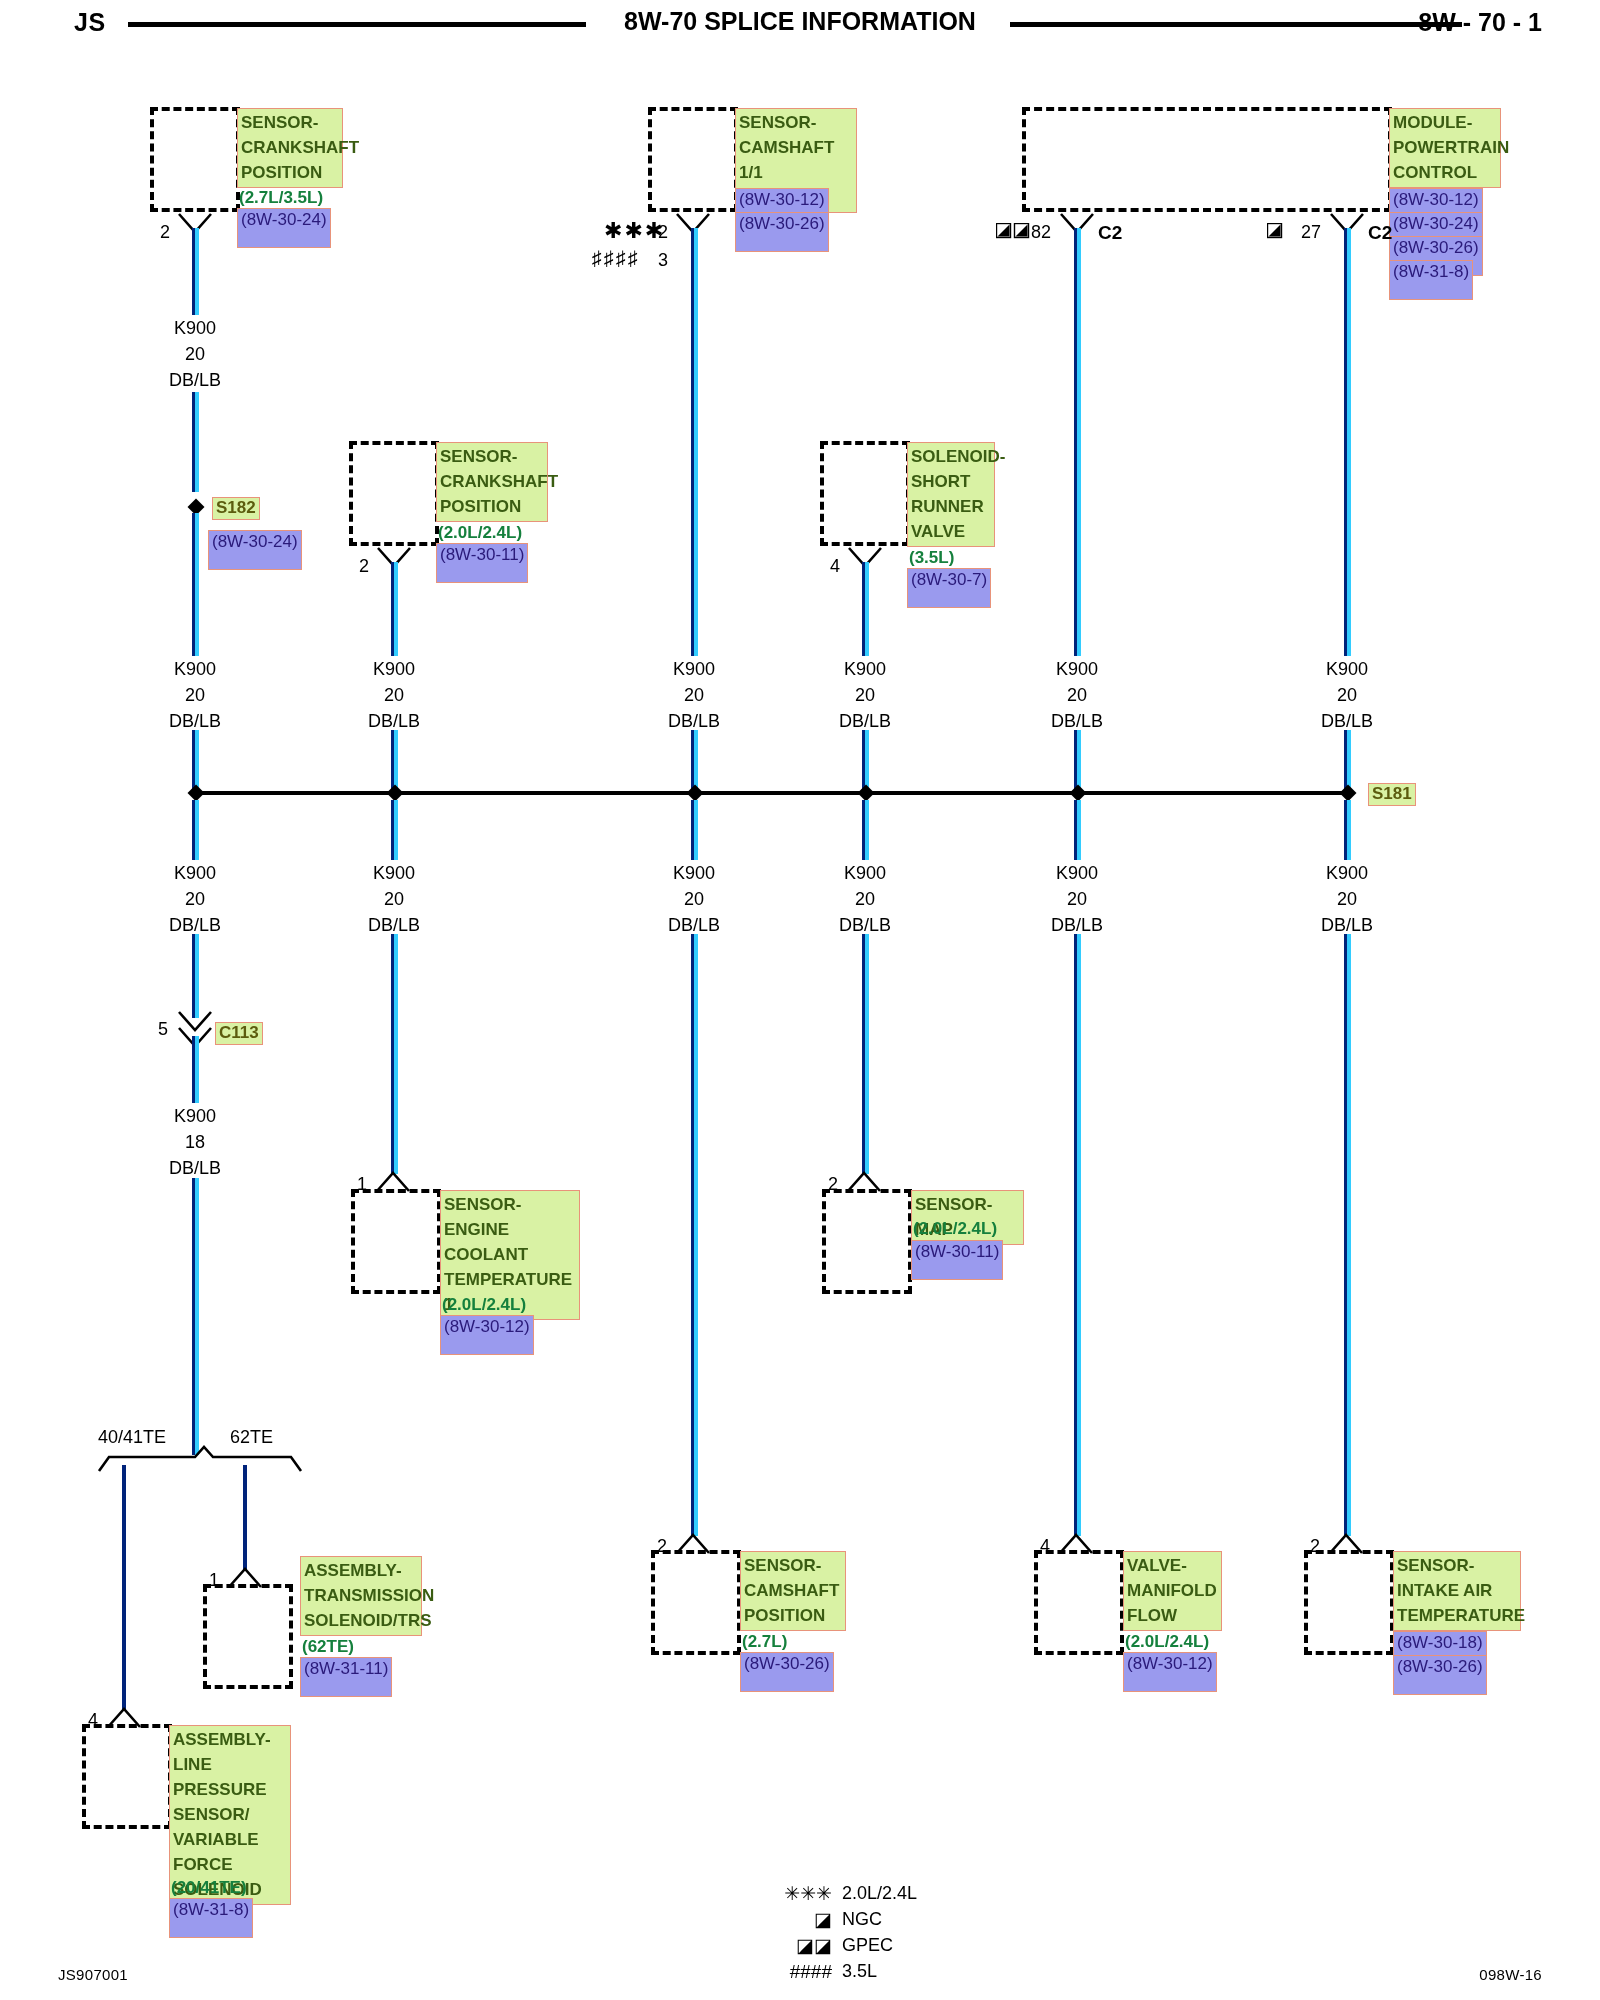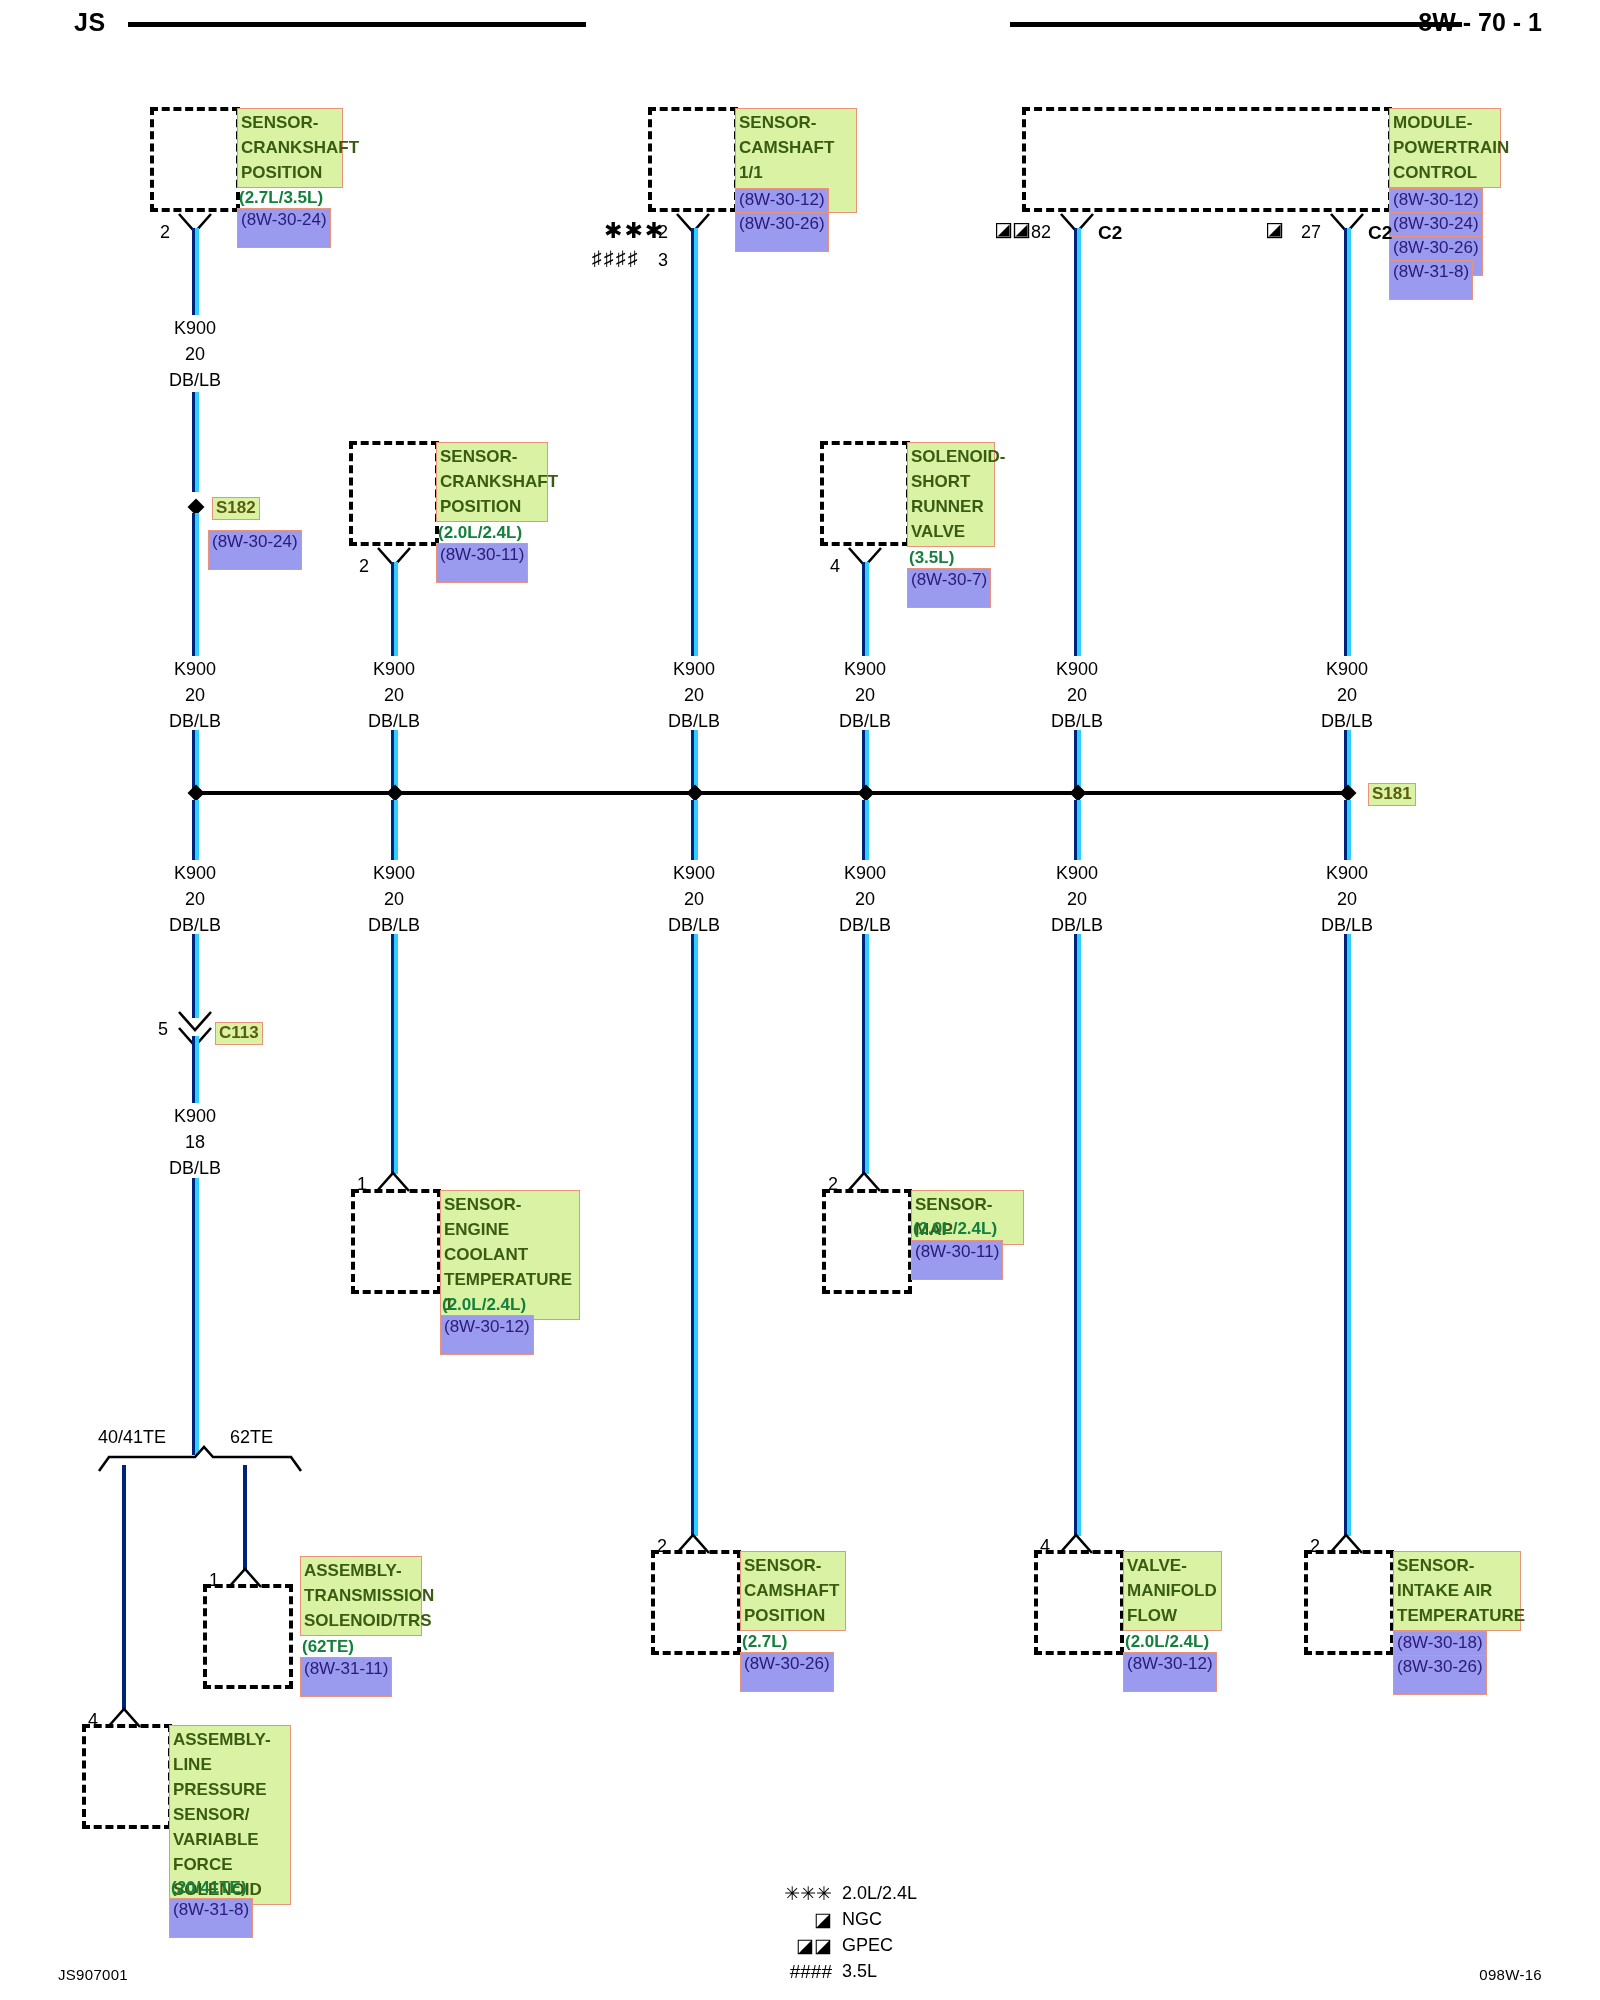--- a/index.html
+++ b/index.html
@@ -166,20 +166,21 @@
   }
   .legend-text { font-size: 18px; color: #000; }
 </style>
 </head>
 <body>
 
 <div id="page">
 
   <div class="hdr-left">JS</div>
   <div class="hdr-rule l"></div>
+  <div class="hdr-title">8W-70 SPLICE INFORMATION</div>
   <div class="hdr-rule r"></div>
   <div class="hdr-right">8W - 70 - 1</div>
 
   <div class="cbox" style="left:150px; top:107px; width:90px; height:105px;"></div>
   <div class="name-lbl" style="left:237px; top:108px; width:106px;">SENSOR-
 CRANKSHAFT
 POSITION</div>
   <div class="eng-lbl" style="left:239px; top:188px;">(2.7L/3.5L)</div>
   <div class="ref-lbl" style="left:237px; top:208px;">(8W-30-24)</div>
 

